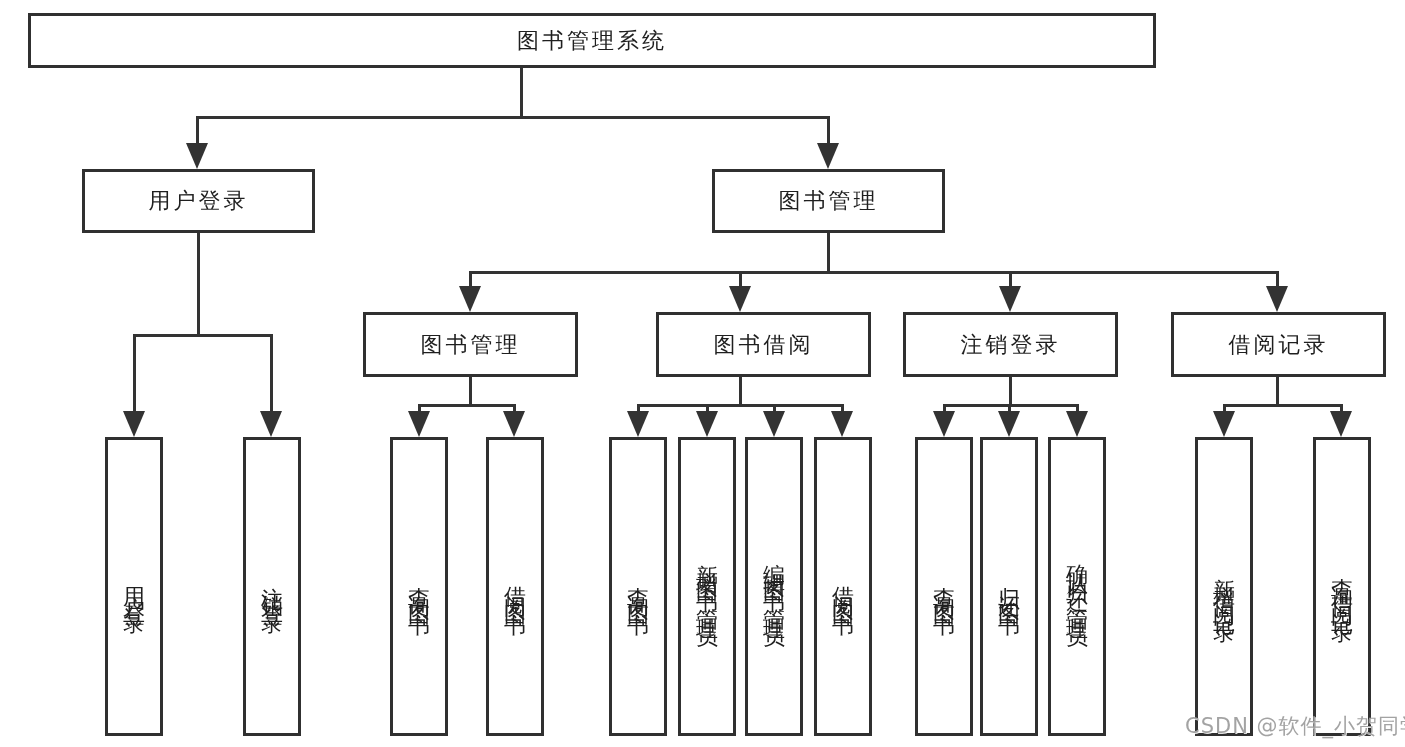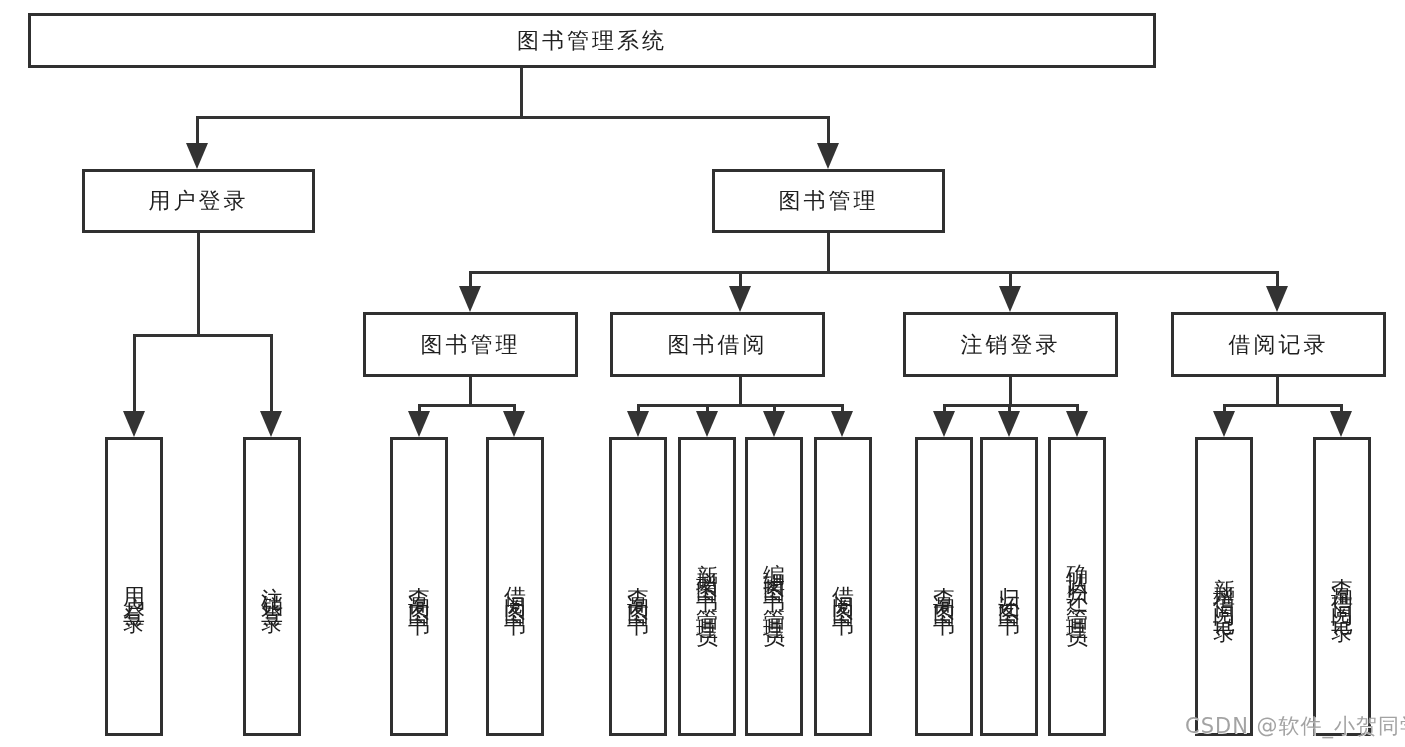--- a/index.html
+++ b/index.html
@@ -45,21 +45,21 @@
   <div class="box lvl2" style="left:82px">
     <span class="hlabel">用户登录</span>
   </div>
   <div class="box lvl2" style="left:712px">
     <span class="hlabel">图书管理</span>
   </div>
 
   <div class="box lvl3" style="left:363px">
     <span class="hlabel">图书管理</span>
   </div>
-  <div class="box lvl3" style="left:610px">
+  <div class="box lvl3" style="left:656px">
     <span class="hlabel">图书借阅</span>
   </div>
   <div class="box lvl3" style="left:903px">
     <span class="hlabel">注销登录</span>
   </div>
   <div class="box lvl3" style="left:1171px">
     <span class="hlabel">借阅记录</span>
   </div>
 
   <div class="box leaf" style="left:105px">

